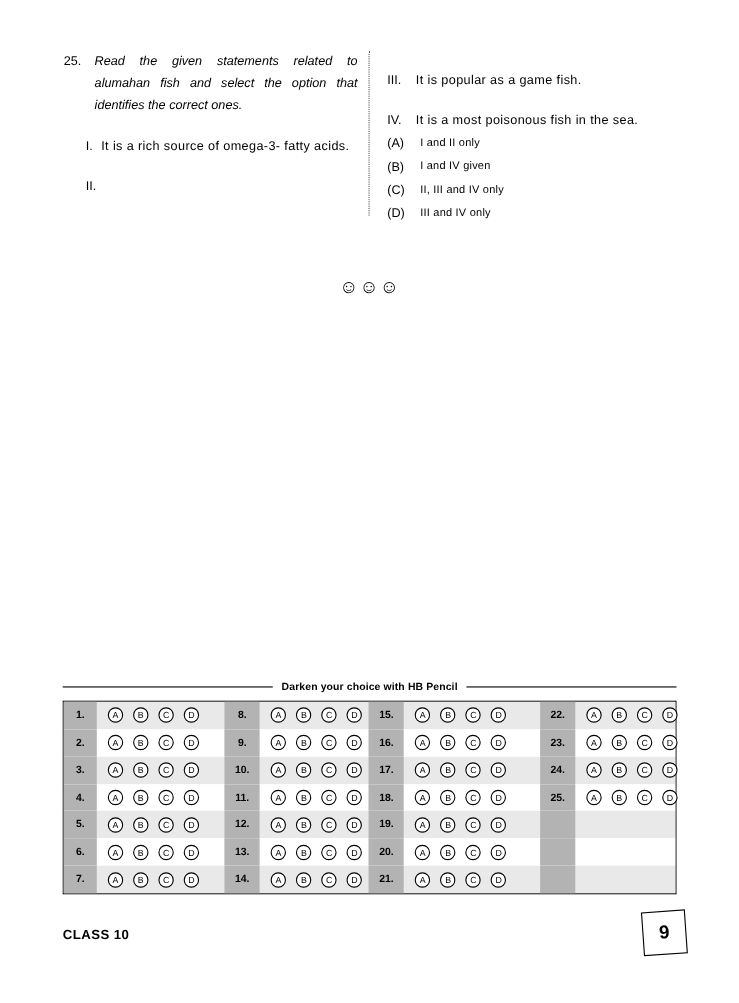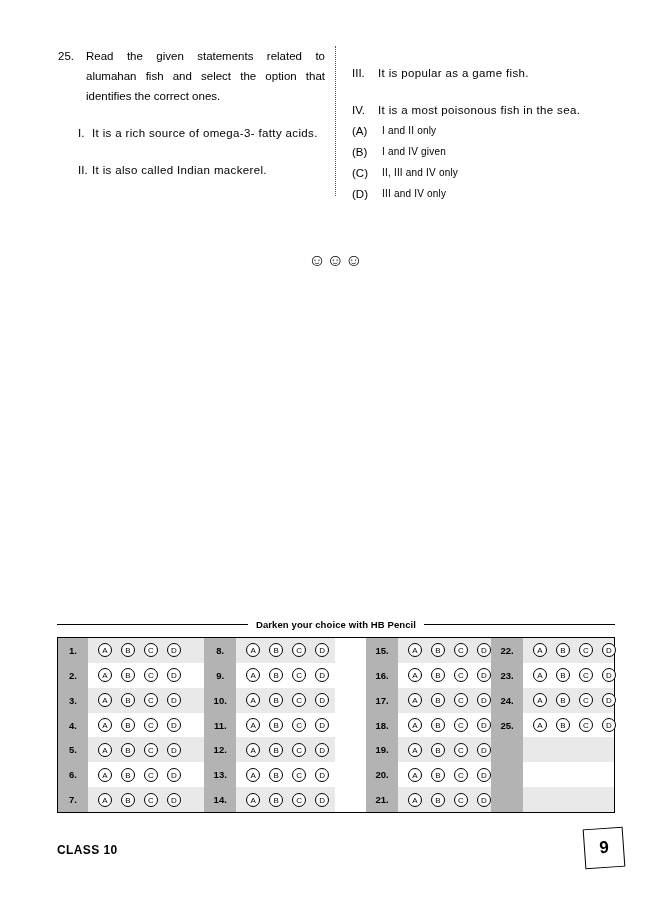--- a/index.html
+++ b/index.html
@@ -58,20 +58,21 @@
     flex: 0 0 28px;
     font-size: 11.5px;
     line-height: 20px;
     color: #000;
   }
   .qtext {
     font-size: 11.5px;
     line-height: 20px;
     text-align: justify;
     flex: 1;
+    font-style: italic;
   }
   .stmt {
     display: flex;
     align-items: flex-start;
     margin-top: 17px;
   }
   .stmt-label {
     width: 34px;
     flex: 0 0 34px;
     text-align: left;
@@ -152,21 +153,21 @@
     display: flex;
     height: 176px;
     box-sizing: border-box;
   }
   .omr-col {
     display: flex;
     flex-direction: column;
   }
   .omr-col.c1 { width: 155px; }
   .omr-col.c2 { width: 139px; }
-  .omr-col.c3 { width: 165px; align-items: flex-end; }
+  .omr-col.c3 { width: 165px; }
   .omr-col.c4 { width: 123px; }
 
   .omr-cellrow {
     display: flex;
     align-items: center;
     height: 25px;
     box-sizing: border-box;
   }
   .omr-cellrow.shade { background: #e9e9e9; }
   .omr-cellrow.plain { background: #ffffff; }
@@ -261,21 +262,20 @@
           <div class="qtext">Read the given statements related to alumahan fish and select the option that identifies the correct ones.</div>
         </div>
 
         <div class="stmt">
           <div class="stmt-label">I.</div>
           <div class="stmt-text spaced">It is a rich source of omega-3- fatty acids.</div>
         </div>
 
         <div class="stmt">
           <div class="stmt-label">II.</div>
-          <div class="stmt-text spaced">It is also called Indian mackerel.</div>
         </div>
       </div>
 
       <div class="col-right">
         <div class="stmt">
           <div class="stmt-label r">III.</div>
           <div class="stmt-text spaced">It is popular as a game fish.</div>
         </div>
 
         <div class="stmt">

